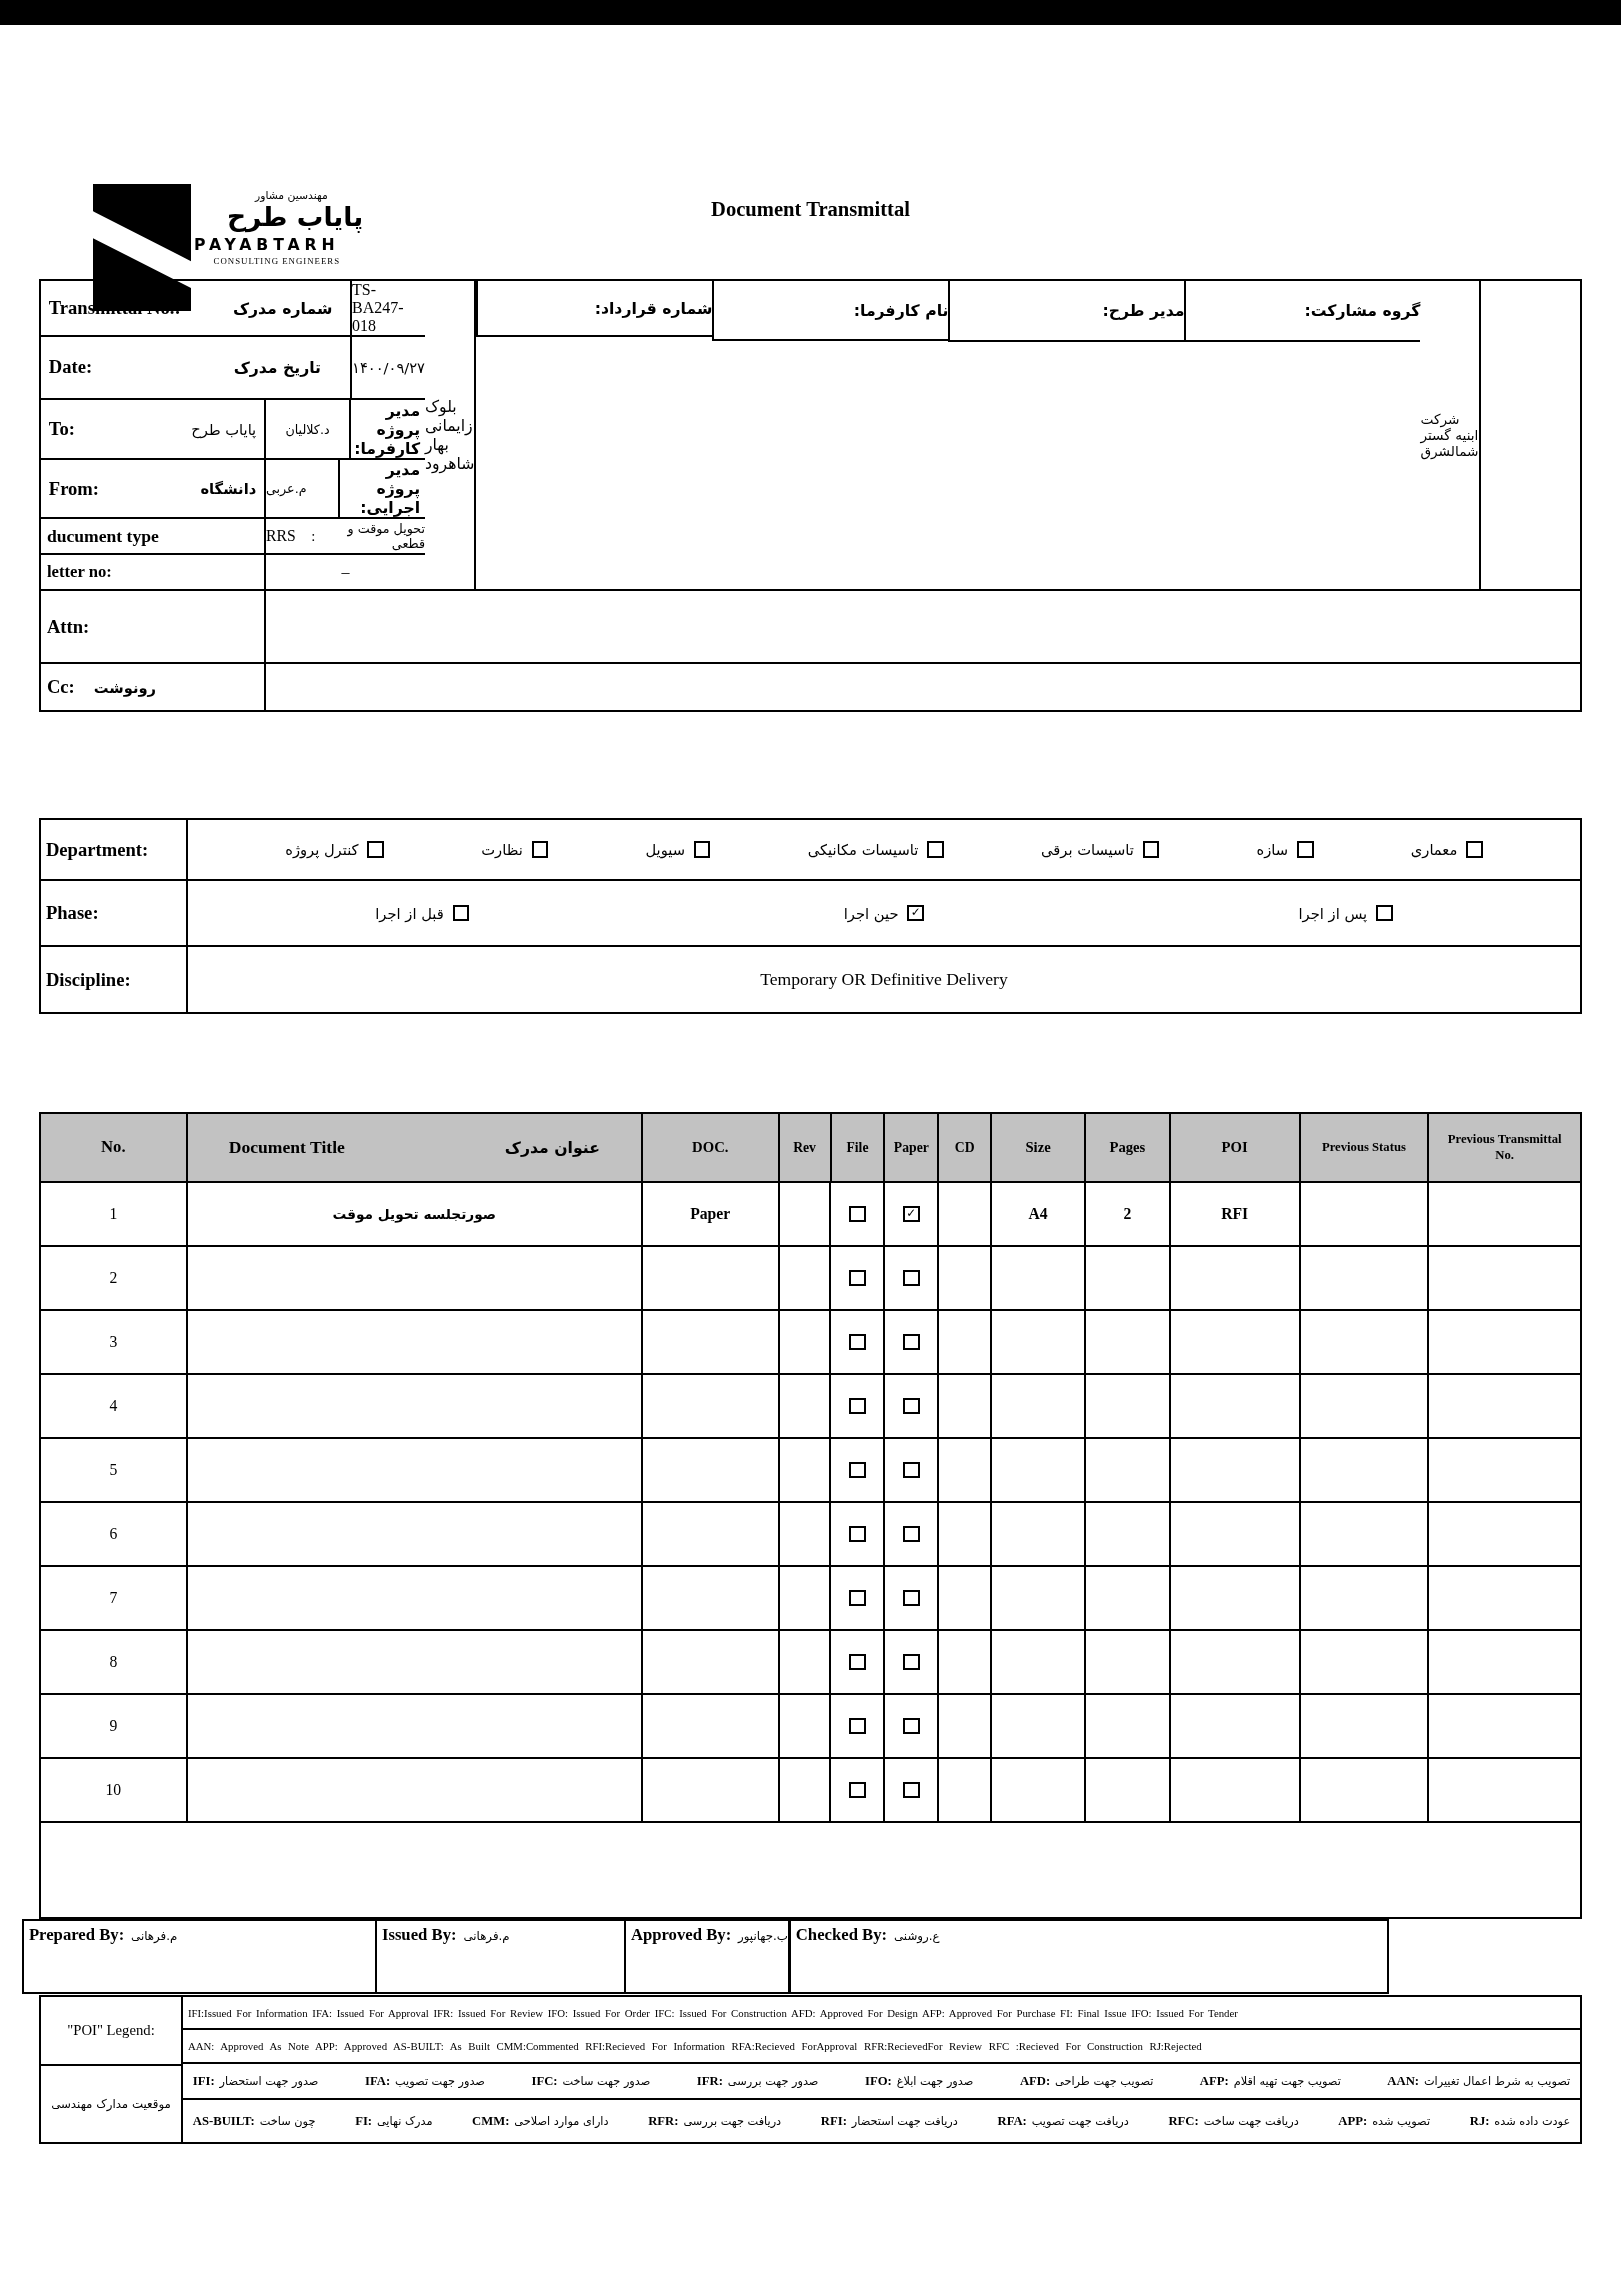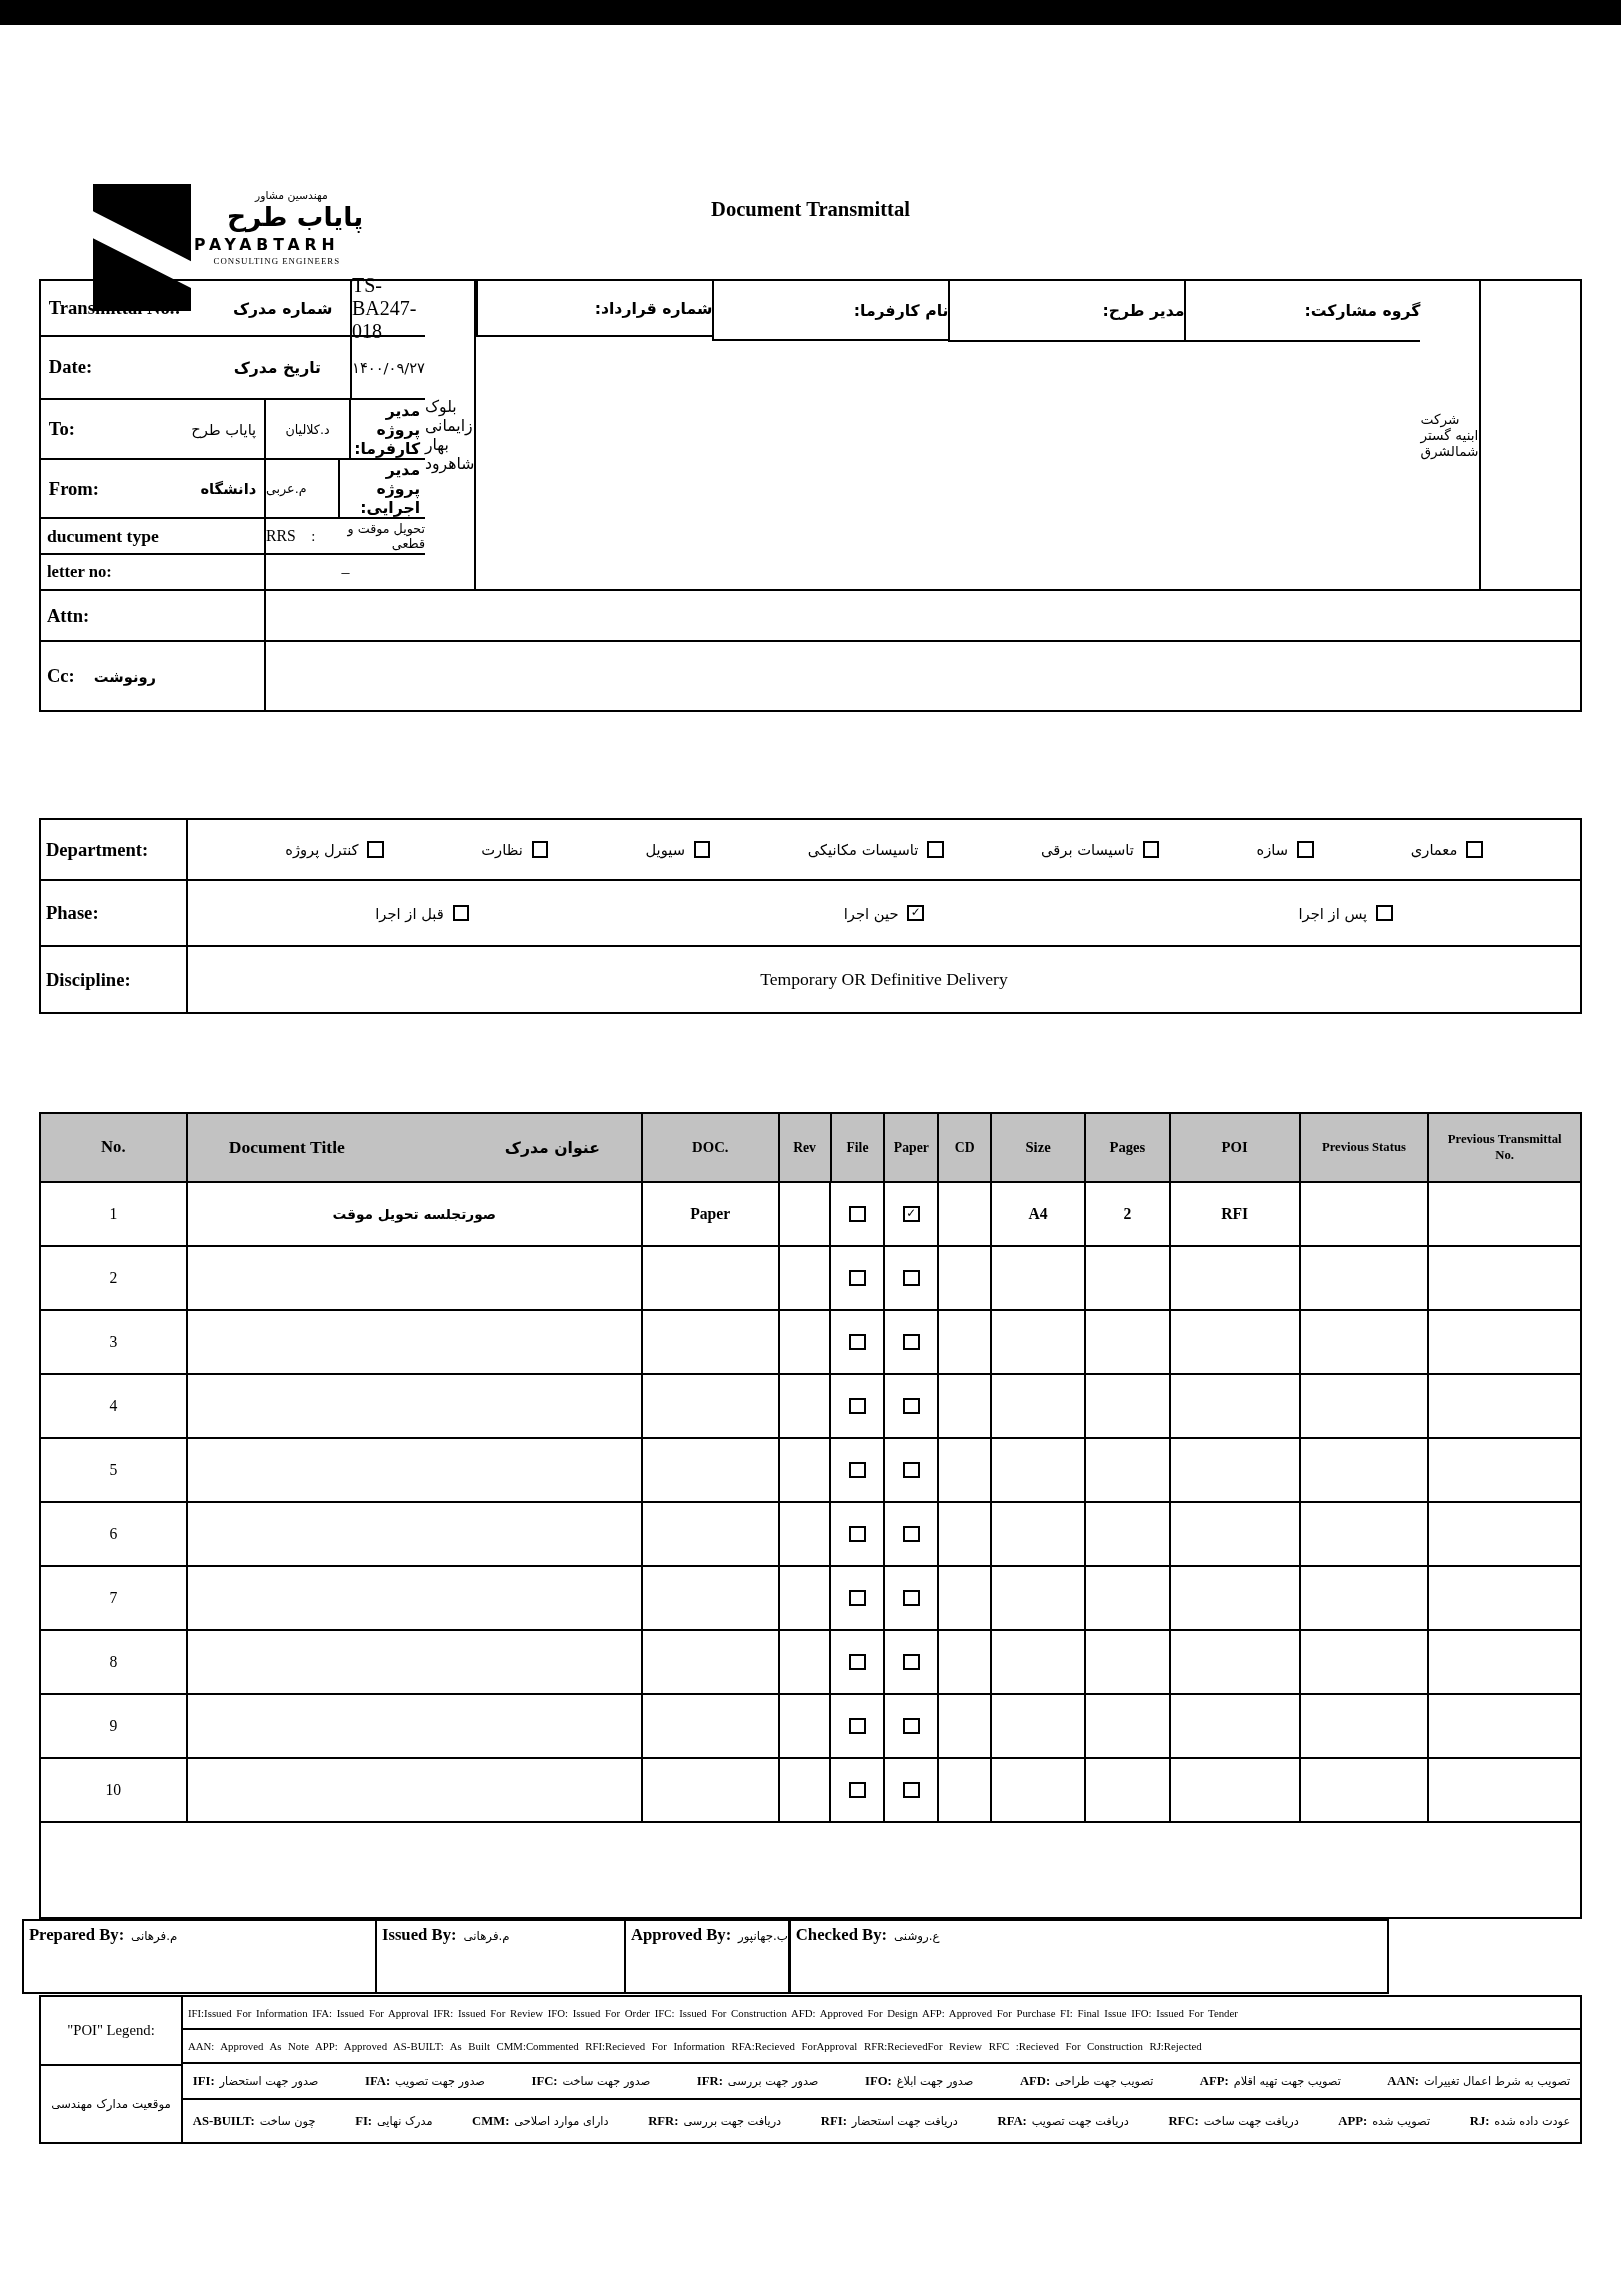--- a/index.html
+++ b/index.html
@@ -120,21 +120,21 @@
   <div class="doc-title">Document Transmittal</div>
 
   <div class="info">
     <div class="info-top">
       <div class="info-left">
         <div class="iRow" style="height:56px">
           <div class="iCell" style="width:311px;justify-content:space-between;padding:0 17.6px 0 7.8px">
             <span class="lab-en">Transmittal No.:</span>
             <span class="lab-fa fa">شماره مدرک</span>
           </div>
-          <div class="iCell" style="flex:1;justify-content:flex-end;font-size:20px">
+          <div class="iCell" style="flex:1;justify-content:flex-end;font-size:16px">
             <span>TS-BA247-018</span>
           </div>
         </div>
         <div class="iRow" style="height:63px">
           <div class="iCell" style="width:311px;justify-content:space-between;padding:0 29px 0 7.8px">
             <span class="lab-en">Date:</span>
             <span class="lab-fa fa">تاریخ مدرک</span>
           </div>
           <div class="iCell fa" style="flex:1;justify-content:center;font-size:14.7px">
             <span>۱۴۰۰/۰۹/۲۷</span>
@@ -219,21 +219,21 @@
         <div class="rRow" style="flex:1">
           <div class="rVal fa" style="font-size:13.7px">
               <span>شرکت ابنیه گستر شمالشرق</span>
             </div>
           <div class="rLab fa">
               <span>پیمانکار:</span>
             </div>
         </div>
       </div>
     </div>
-    <div class="wideRow" style="height:51px">
+    <div class="wideRow" style="height:73px">
       <div class="lcell">
           <span class="lab-en">Attn:</span>
         </div>
       <div class="vcell"></div>
     </div>
     <div class="wideRow" style="flex:1;border-bottom:none">
       <div class="lcell" style="gap:19px">
         <span class="lab-en">Cc:</span>
         <span class="fa b" style="font-size:14.7px">رونوشت</span>
       </div>

